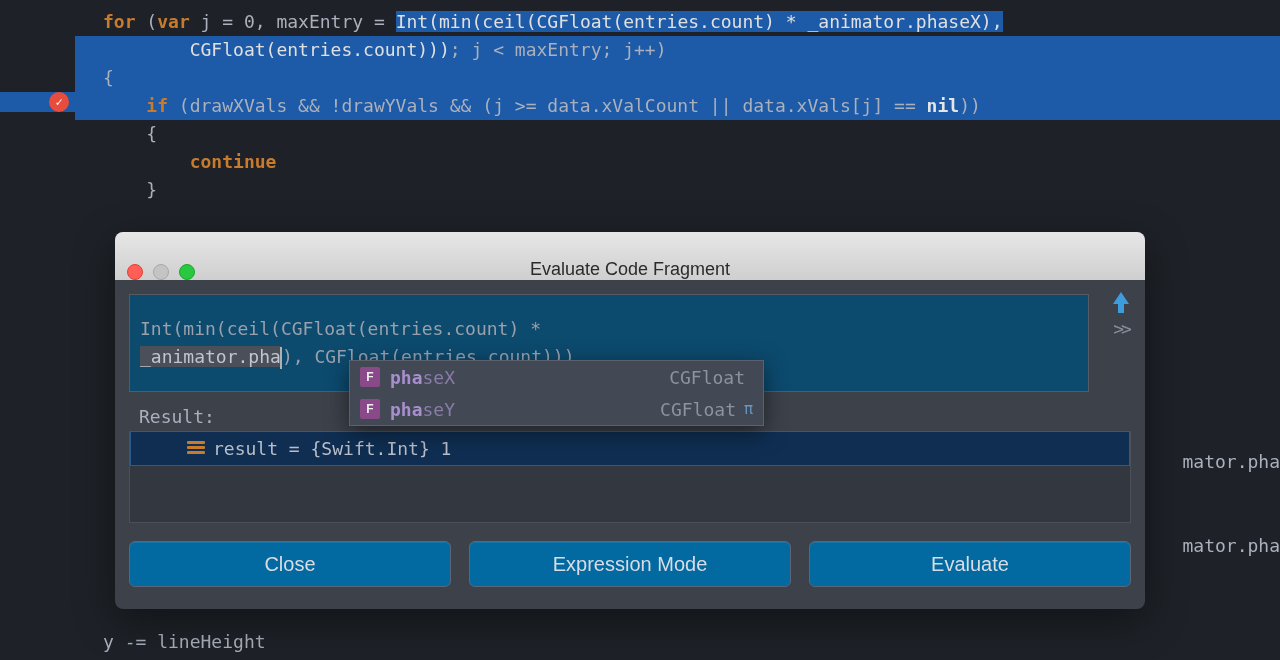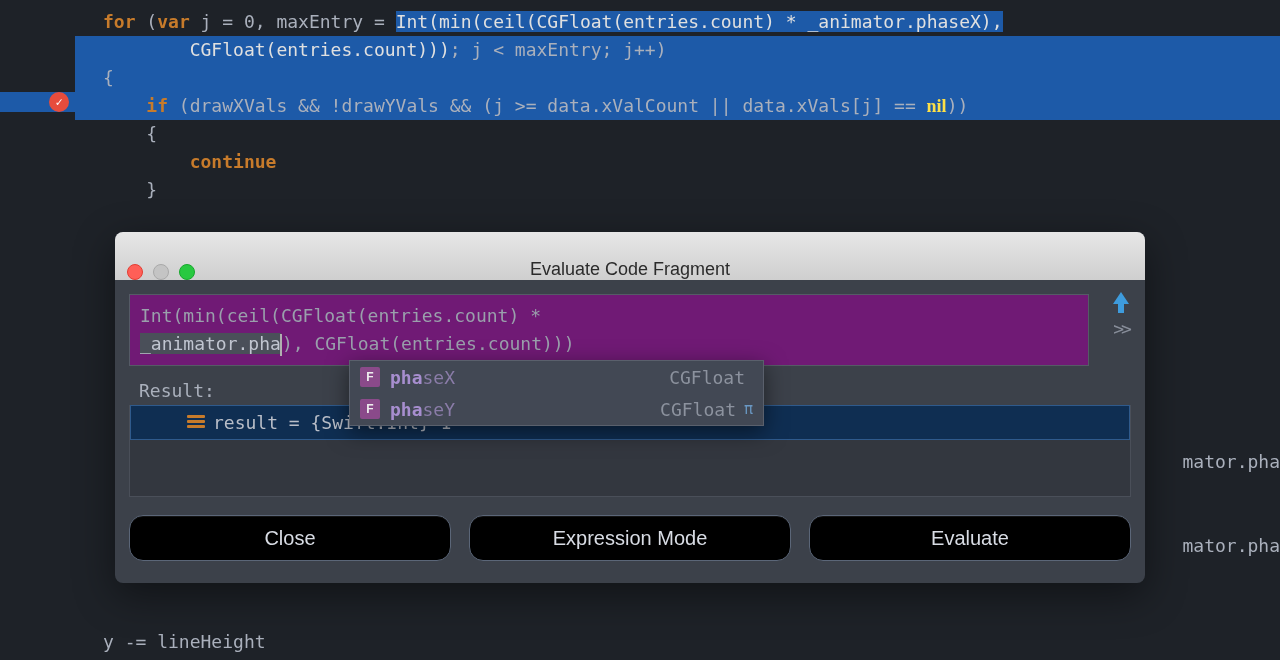--- a/index.html
+++ b/index.html
@@ -31,21 +31,21 @@
       padding-right: 6px;
     }
     .code {
       flex: 1;
       white-space: pre;
       padding-left: 28px;
     }
     .kw { color: #c77b2b; font-weight: 600; }
     .plain { color: #aab0bc; }
     .selected { background: #1d5aa8; color: #e0e0e0; }
-    .nil { color: #fde047; font-weight: 600; font-family: Liberation Serif, serif; }
+    .nil { color: #e5e5e5; font-weight: 600; }
     .selline .gutter { background: #1d5aa8; }
     .selline .code { background: #1d5aa8; }
 
     .bp-icon {
       width: 20px; height: 20px; border-radius: 50%;
       background: #e74c3c;
       display: flex; align-items: center; justify-content: center;
       position: relative;
     }
     .bp-icon::after{
@@ -93,24 +93,24 @@
     .win-title {
       position: absolute;
       left: 0; right: 0;
       text-align: center;
       color: #2b2b2b;
       font-size: 18px;
       font-weight: 400;
     }
 
     .expr-area {
-      background: #701a75;
+      background: #0c4a6e;
       border: 1px solid #555b66;
       margin: 14px 56px 0 14px;
-      padding: 7px 10px;
+      padding: 20px 10px;
       color: #9aa0ac;
       font-family: Menlo, Monaco, Consolas, monospace;
       font-size: 18px;
       line-height: 28px;
       position: relative;
     }
     .expr-area .sel { background: #4a4f59; color: #c0c5d0; text-align: center; }
     .caret {
       display: inline-block;
       width: 2px; height: 22px; background: #b0b0b0;
@@ -160,23 +160,23 @@
     .result-empty { height: 56px; background:#33373f; }
 
     .buttons {
       display: flex;
       gap: 18px;
       padding: 18px 14px 22px;
     }
     .btn {
       flex: 1;
       height: 46px;
-      background: #000000;
+      background: #0369a1;
       border: 1px solid #5b6678;
-      border-radius: 14px;
+      border-radius: 6px;
       color: #d8dce4;
       font-family: -apple-system, "Helvetica Neue", Arial, sans-serif;
       font-size: 20px;
       display:flex; align-items:center; justify-content:center;
       box-shadow: inset 0 1px 0 rgba(255,255,255,0.08);
       cursor: pointer;
     }
 
     .autocomplete {
       position: absolute;

